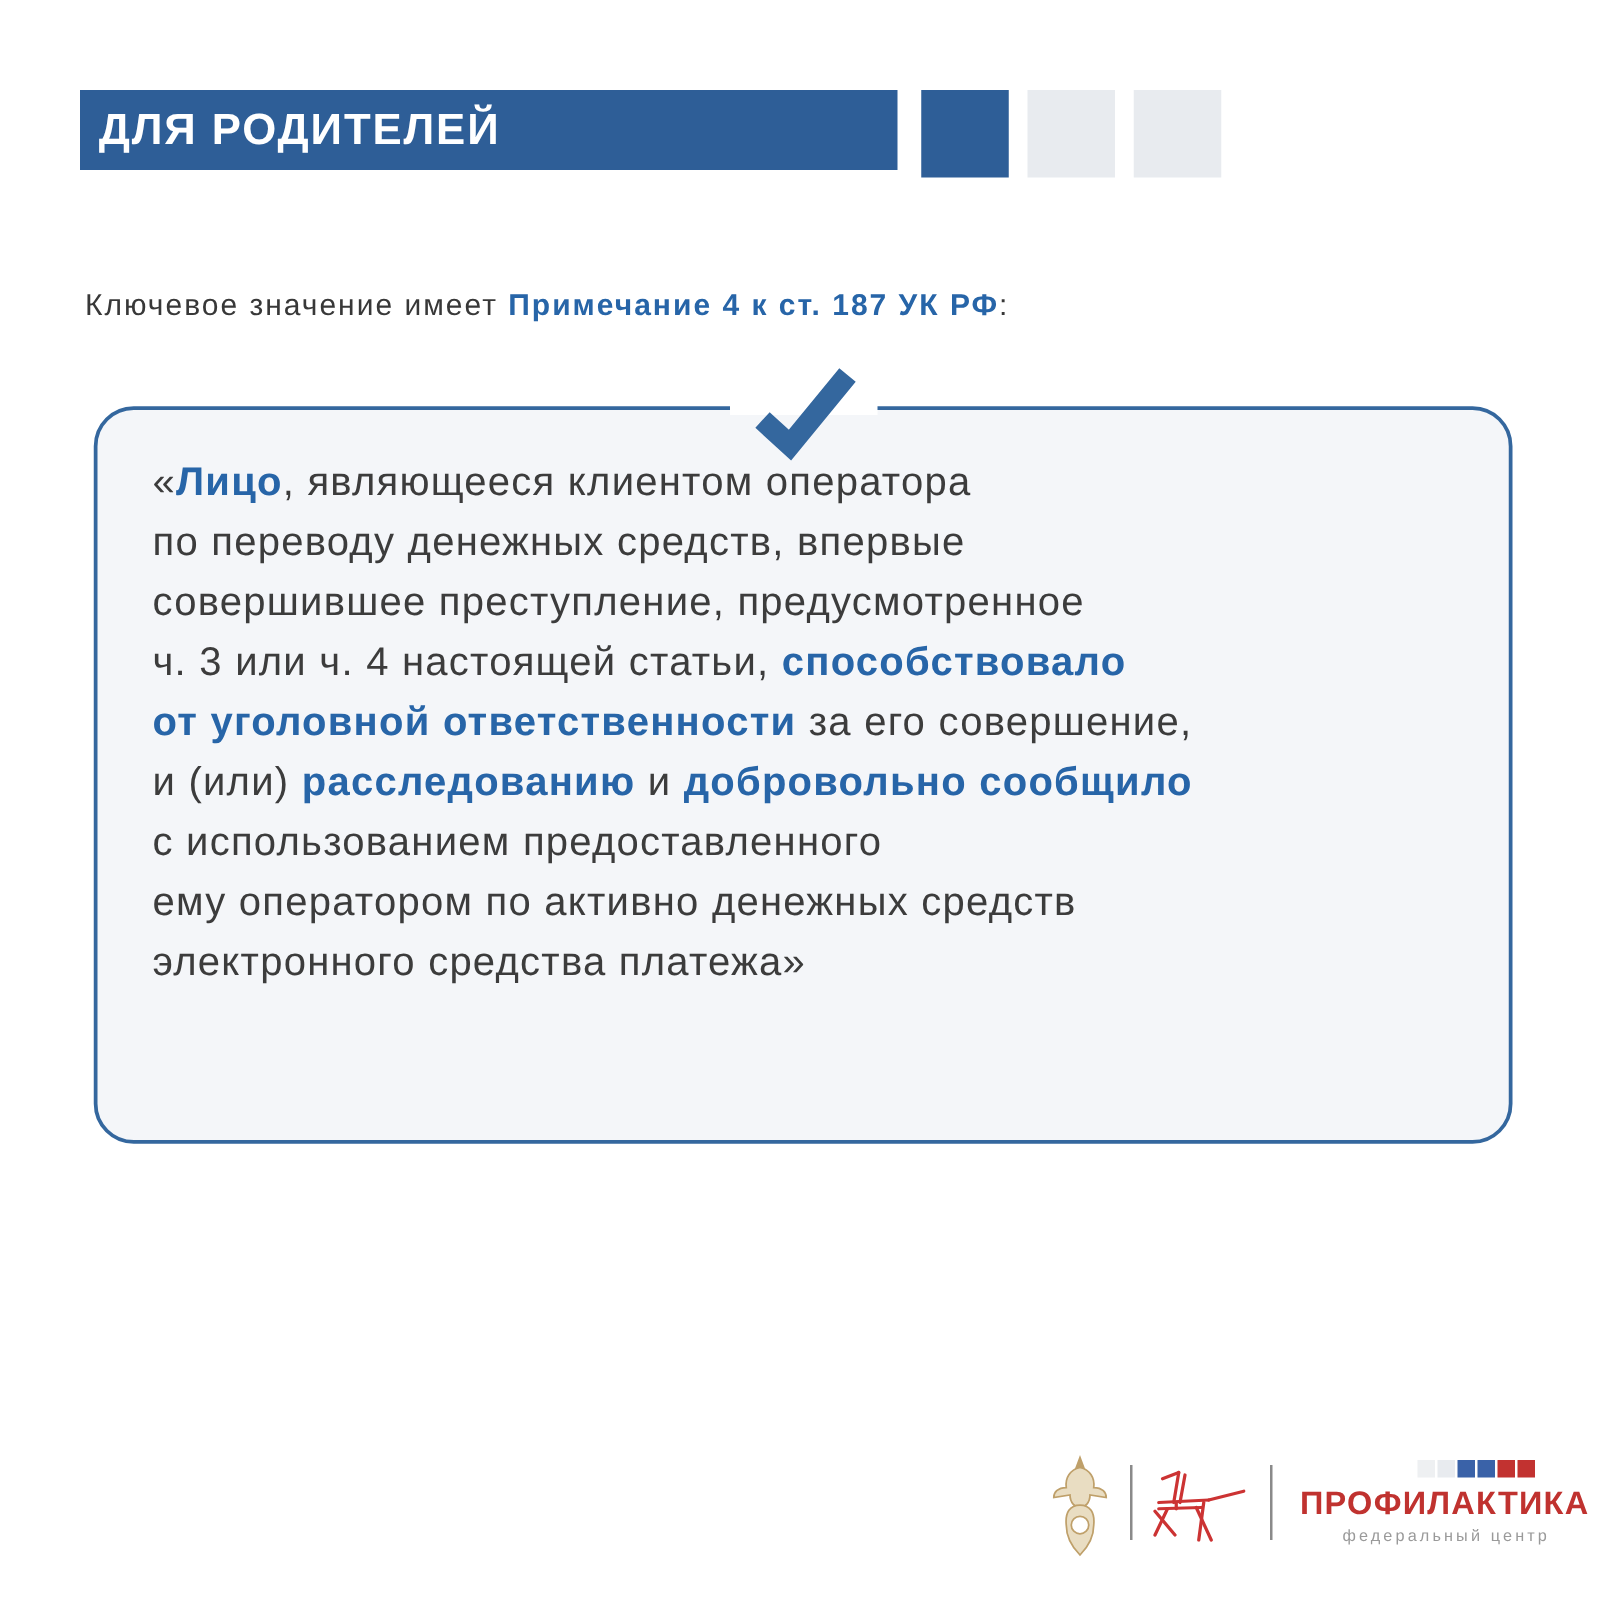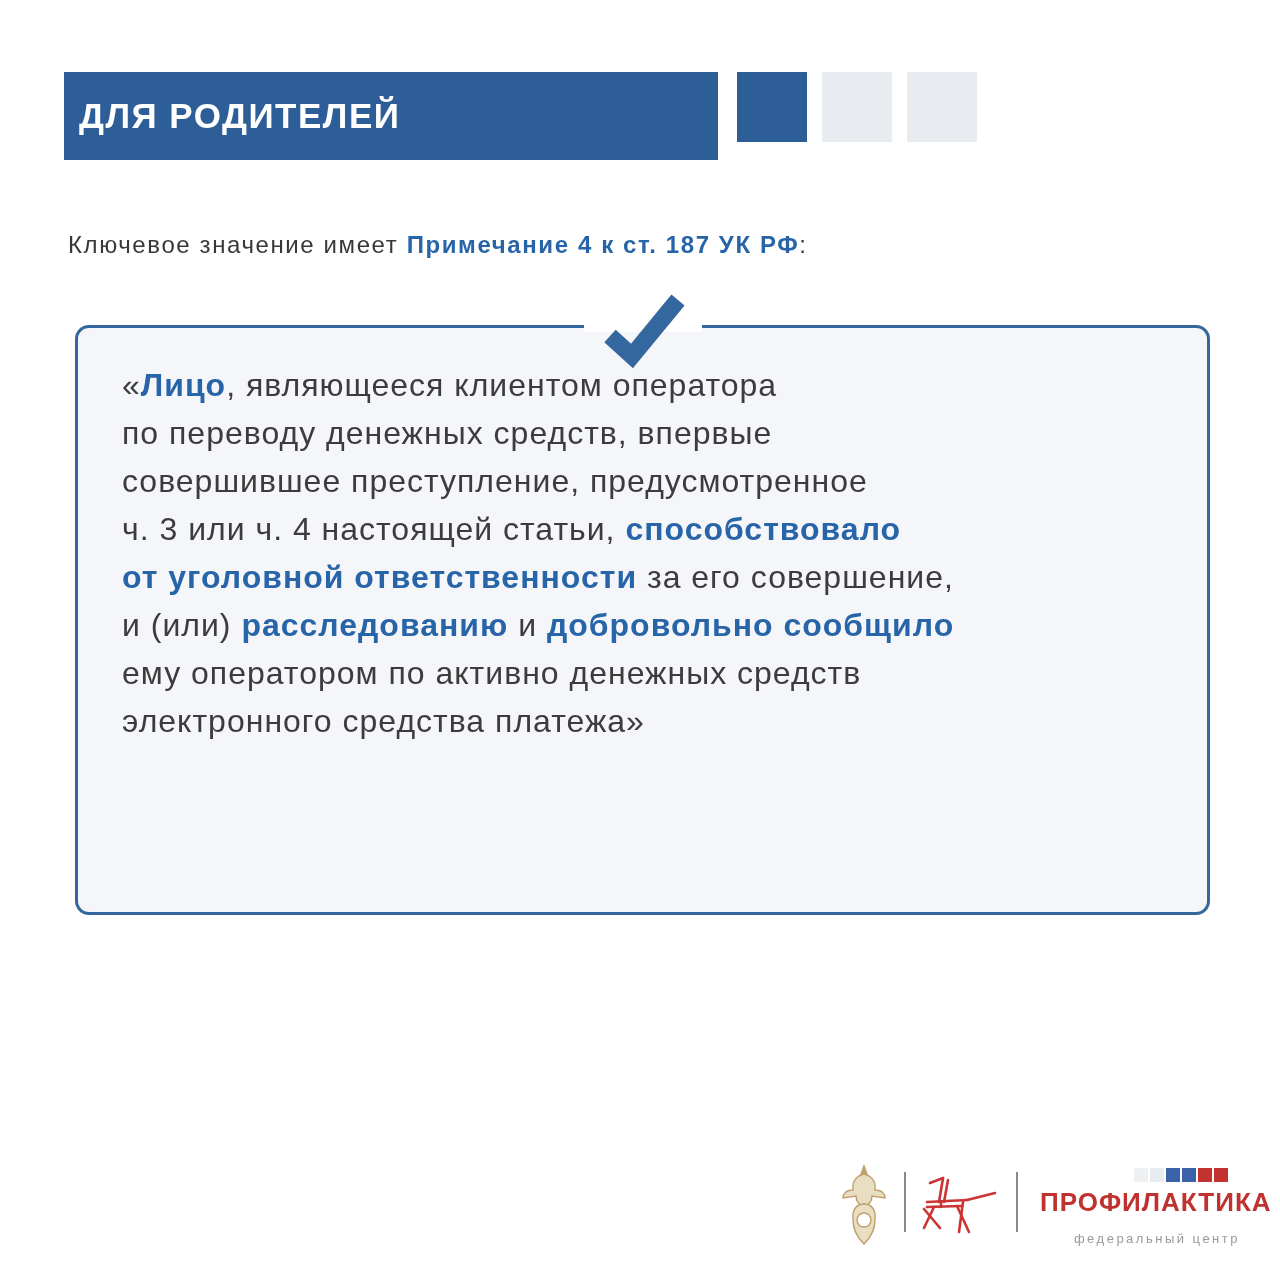--- a/index.html
+++ b/index.html
@@ -3,41 +3,41 @@
 <meta charset="utf-8">
 <style>
   html,body{margin:0;padding:0;}
   body{
     width:1280px;height:1280px;background:#ffffff;position:relative;overflow:hidden;
     font-family:"Liberation Sans","DejaVu Sans",sans-serif;
     -webkit-font-smoothing:antialiased;
   }
   
   .header-bar{
-    position:absolute;left:64px;top:72px;width:654px;height:88px;
+    position:absolute;left:64px;top:72px;width:654px;height:64px;
     background:var(--brand-blue);display:flex;align-items:center;
   }
   .header-bar .title{
     color:#ffffff;font-size:35px;font-weight:700;letter-spacing:1.5px;
     padding-left:15px;white-space:nowrap;
   }
   .hdr-sq{position:absolute;top:72px;width:70px;height:70px;}
   .hdr-sq.s0{left:737px;}
   .hdr-sq.s1{left:822px;}
   .hdr-sq.s2{left:907px;}
   
   .intro{
     position:absolute;left:68px;top:231px;width:1160px;
     font-size:24px;letter-spacing:1.6px;color:#383838;white-space:nowrap;
   }
   .intro .hl{color:var(--accent-blue);font-weight:700;}
   
   .quote-box{
     position:absolute;left:75px;top:325px;width:1135px;height:590px;
-    box-sizing:border-box;border:3px solid var(--box-border);border-radius:14px;
+    box-sizing:border-box;border:3px solid var(--box-border);border-radius:32px;
     background:var(--box-bg);
   }
   .check-wrap{
     position:absolute;left:50%;top:-36px;transform:translateX(-50%);
     width:118px;height:78px;
   }
   .check-gap{
     position:absolute;left:0;top:30px;width:118px;height:10px;background:#ffffff;
   }
   .check-wrap svg{position:absolute;left:14px;top:0;}
@@ -50,21 +50,21 @@
   .footer{position:absolute;left:0;top:1160px;width:1280px;height:100px;}
   .emblem{position:absolute;left:842px;top:4px;}
   .fdiv{position:absolute;top:12px;width:2px;height:60px;background:#8a8a8a;}
   .fdiv.d1{left:904px;}
   .fdiv.d2{left:1016px;}
   .horse{position:absolute;left:921px;top:12px;}
   .logo-block{position:absolute;left:1040px;top:8px;width:200px;text-align:right;}
   .logo-squares{display:flex;gap:2px;justify-content:flex-end;padding-right:12px;margin-bottom:5px;}
   .logo-squares div{width:14px;height:14px;}
   .logo-title{font-size:26px;font-weight:700;letter-spacing:1px;white-space:nowrap;}
-  .logo-subtitle{font-size:13px;letter-spacing:2.5px;margin-top:13px;white-space:nowrap;}
+  .logo-subtitle{font-size:13px;letter-spacing:2.5px;margin-top:3px;white-space:nowrap;}
 </style>
 </head>
 <body>
 
 <div class="header-bar">
   <span class="title">ДЛЯ РОДИТЕЛЕЙ</span>
 </div>
 <div class="hdr-sq s0" style="background: rgb(46, 94, 151);"></div>
 <div class="hdr-sq s1" style="background: rgb(232, 235, 239);"></div>
 <div class="hdr-sq s2" style="background: rgb(232, 235, 239);"></div>
@@ -78,20 +78,21 @@
       <polyline points="12,44 34,64 80,8" fill="none" stroke="#34679e" stroke-width="17" stroke-linecap="butt" stroke-linejoin="miter"></polyline>
     </svg>
   </div>
   <div class="quote-text" id="quote-lines">
       <div><span class="seg-n">«</span><span class="seg-b">Лицо</span><span class="seg-n">, являющееся клиентом оператора</span></div>
       <div><span class="seg-n">по переводу денежных средств, впервые</span></div>
       <div><span class="seg-n">совершившее преступление, предусмотренное</span></div>
       <div><span class="seg-n">ч. 3 или ч. 4 настоящей статьи, </span><span class="seg-b">способствовало</span></div>
       <div><span class="seg-b">от уголовной ответственности</span><span class="seg-n"> за его совершение,</span></div>
       <div><span class="seg-n">и (или) </span><span class="seg-b">расследованию</span><span class="seg-n"> и </span><span class="seg-b">добровольно сообщило</span></div>
+      <div><span class="seg-n">с использованием предоставленного</span></div>
       <div><span class="seg-n">ему оператором по активно денежных средств</span></div>
       <div><span class="seg-n">электронного средства платежа»</span></div>
     </div>
 </div>
 
 <div class="footer">
   <svg class="emblem" width="44" height="84" viewBox="0 0 44 84">
     <g stroke="#bfa06a" fill="#e9ddc2" stroke-width="1.4">
       <path d="M22 2 L25 10 L19 10 Z" fill="#bfa06a"></path>
       <circle cx="22" cy="16" r="6"></circle>

